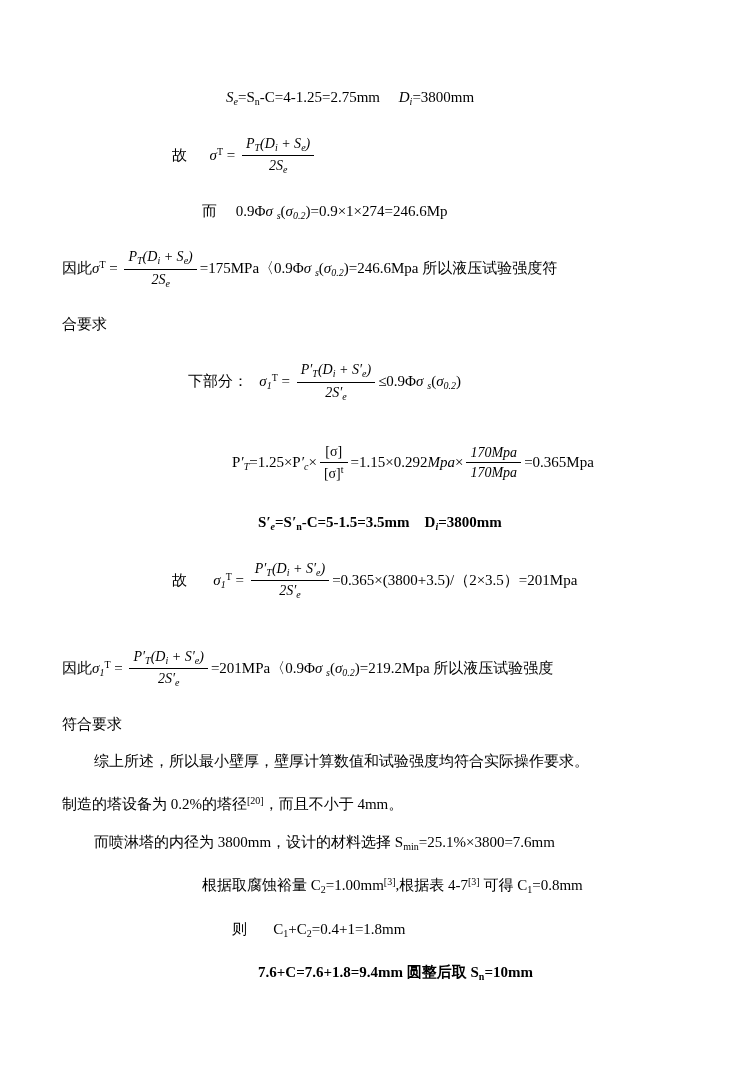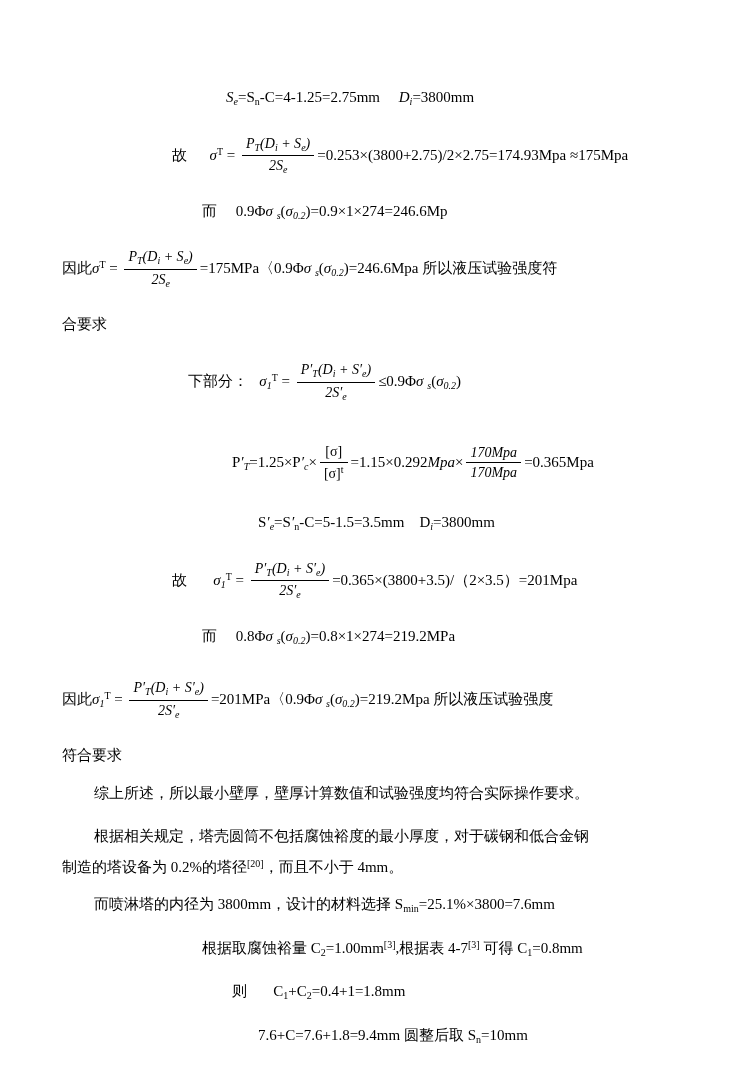--- a/index.html
+++ b/index.html
@@ -28,21 +28,21 @@
     line-height: 1.55;
   }
   .line {
     margin: 0 0 8px 0;
     white-space: nowrap;
   }
   .ind1 { padding-left: 164px; }
   .ind2 { padding-left: 110px; }
   .ind3 { padding-left: 140px; }
   .ind4 { padding-left: 170px; }
-  .ind5 { padding-left: 196px; }
+  .ind5 { padding-left: 196px; font-weight: bold; }
   .ind6 { padding-left: 126px; }
   .ind-para { text-indent: 32px; }
 
   .it { font-style: italic; font-family: "Liberation Serif", serif; }
   .sub {
     font-size: 10px;
     vertical-align: -3px;
     font-style: italic;
   }
   .sub-n { font-size: 10px; vertical-align: -3px; }
@@ -94,21 +94,21 @@
     </div>
 
     <div class="spacer-sm"></div>
 
     <div class="eqline ind2">
       <span class="cjk">故</span>
       &nbsp;&nbsp;&nbsp;&nbsp;
       <span class="it">σ</span><span class="sup">T</span>&nbsp;=&nbsp;<span class="frac">
         <span class="num"><span class="it">P</span><span class="sub">T</span><span class="it">(D</span><span class="sub">i</span><span class="it"> + S</span><span class="sub">e</span><span class="it">)</span></span>
         <span class="den"><span class="it">2S</span><span class="sub">e</span></span>
-      </span><span>=0.253×(3800+2.75)/2×2.75=174.93Mpa ≈175Mpa</span>
+      </span>
     </div>
 
     <div class="line ind3">
       <span class="cjk">而</span>
       &nbsp;&nbsp;&nbsp;&nbsp;0.9Φ<span class="it">σ</span> <span class="sub">s</span>(<span class="it">σ</span><span class="sub">0.2</span>)=0.9×1×274=246.6Mp
     </div>
 
     <div class="spacer-sm"></div>
 
     <div class="eqline">
@@ -151,24 +151,20 @@
     <div class="spacer-sm"></div>
 
     <div class="eqline ind2">
       <span class="cjk">故</span>
       &nbsp;&nbsp;&nbsp;&nbsp;&nbsp;&nbsp;<span class="it">σ</span><span class="sub">1</span><span class="sup">T</span>&nbsp;=&nbsp;<span class="frac">
         <span class="num"><span class="it">P′</span><span class="sub">T</span><span class="it">(D</span><span class="sub">i</span><span class="it"> + S′</span><span class="sub">e</span><span class="it">)</span></span>
         <span class="den"><span class="it">2S′</span><span class="sub">e</span></span>
       </span><span>=0.365×(3800+3.5)/（2×3.5）=201Mpa</span>
     </div>
 
-    <div class="line ind3">
-      <span class="cjk">而</span>
-      &nbsp;&nbsp;&nbsp;&nbsp;0.8Φ<span class="it">σ</span> <span class="sub">s</span>(<span class="it">σ</span><span class="sub">0.2</span>)=0.8×1×274=219.2MPa
-    </div>
 
     <div class="spacer-md"></div>
 
     <div class="eqline">
       <span class="cjk">因此</span><span class="it">σ</span><span class="sub">1</span><span class="sup">T</span>&nbsp;=&nbsp;<span class="frac">
         <span class="num"><span class="it">P′</span><span class="sub">T</span><span class="it">(D</span><span class="sub">i</span><span class="it"> + S′</span><span class="sub">e</span><span class="it">)</span></span>
         <span class="den"><span class="it">2S′</span><span class="sub">e</span></span>
       </span><span>=201MPa</span>〈0.9Φ<span class="it">σ</span> <span class="sub">s</span>(<span class="it">σ</span><span class="sub">0.2</span>)=219.2Mpa <span class="cjk">所以液压试验强度</span>
     </div>
 
@@ -176,21 +172,20 @@
 
     <div class="spacer-sm"></div>
 
     <div class="line ind-para cjk">综上所述，所以最小壁厚，壁厚计算数值和试验强度均符合实际操作要求。</div>
 
     <div class="spacer-sm"></div>
 
 
     <div class="spacer-sm"></div>
 
-    <div class="line ind-para cjk">根据相关规定，塔壳圆筒不包括腐蚀裕度的最小厚度，对于碳钢和低合金钢</div>
     <div class="line cjk">
       <span>制造的塔设备为 0.2%的塔径</span><span class="sup">[20]</span><span>，而且不小于 4mm。</span>
     </div>
 
     <div class="spacer-sm"></div>
 
     <div class="line ind-para cjk">
       <span>而喷淋塔的内径为 3800mm，设计的材料选择 S</span><span class="sub-n">min</span><span>=25.1%×3800=7.6mm</span>
     </div>
 

